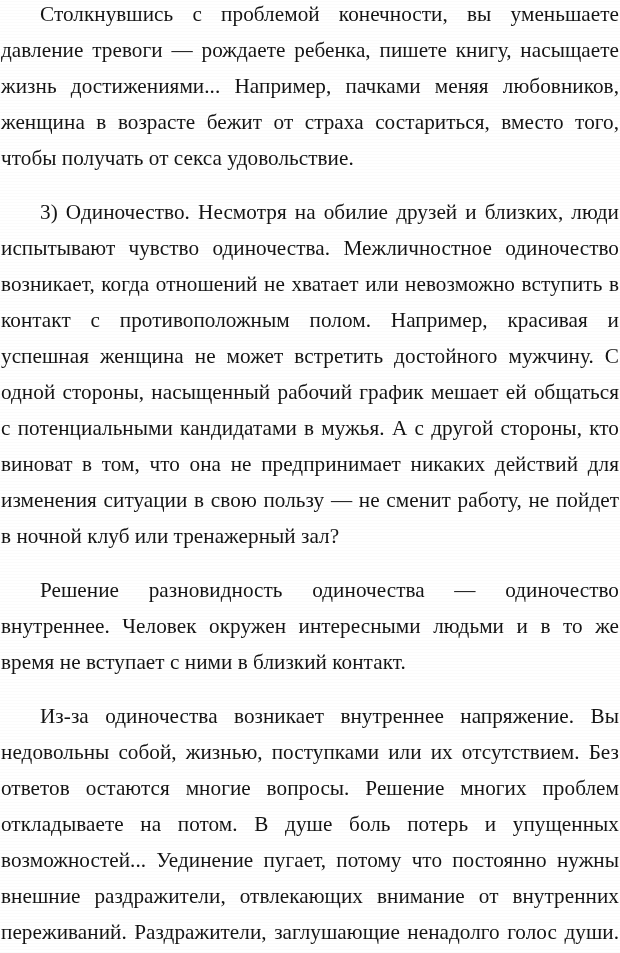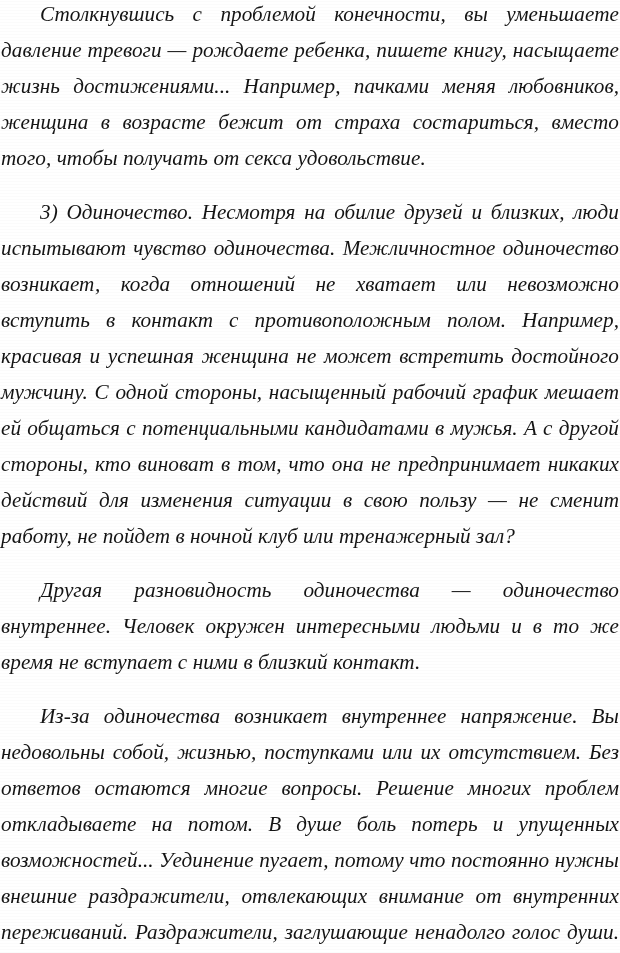--- a/index.html
+++ b/index.html
@@ -18,21 +18,20 @@
 
   #page {
     position: relative;
     width: 620px;
     height: 953px;
     background: #ffffff;
     box-sizing: border-box;
     padding: 0;
     
     filter: blur(0.12px);
-    font-style: italic;
   }
 
   #page-body {
     position: absolute;
     left: 1px;
     top: -4px;
     width: 618px;
   }
 
   .para {
@@ -77,21 +76,21 @@
 <body>
 
 <div id="page">
 
   <div id="page-body">
 
     <p class="para">Столкнувшись с проблемой конечности, вы уменьшаете давление тревоги — рождаете ребенка, пишете книгу, насыщаете жизнь достижениями... Например, пачками меняя любовников, женщина в возрасте бежит от страха состариться, вместо того, чтобы получать от секса удовольствие.</p>
 
     <p class="para">3) Одиночество. Несмотря на обилие друзей и близких, люди испытывают чувство одиночества. Межличностное одиночество возникает, когда отношений не хватает или невозможно вступить в контакт с противоположным полом. Например, красивая и успешная женщина не может встретить достойного мужчину. С одной стороны, насыщенный рабочий график мешает ей общаться с потенциальными кандидатами в мужья. А с другой стороны, кто виноват в том, что она не предпринимает никаких действий для изменения ситуации в свою пользу — не сменит работу, не пойдет в ночной клуб или тренажерный зал?</p>
 
-    <p class="para">Другая разновидность одиночества — одиночество внутреннее. Человек окружен интересными людьми и в то же время не вступает с ними в близкий контакт.</p>
+    <p class="para">Решение разновидность одиночества — одиночество внутреннее. Человек окружен интересными людьми и в то же время не вступает с ними в близкий контакт.</p>
 
     <p class="para">Из-за одиночества возникает внутреннее напряжение. Вы недовольны собой, жизнью, поступками или их отсутствием. Без ответов остаются многие вопросы. Решение многих проблем откладываете на потом. В душе боль потерь и упущенных возможностей... Уединение пугает, потому что постоянно нужны внешние раздражители, отвлекающих внимание от внутренних переживаний. Раздражители, заглушающие ненадолго голос души. От страха некоторое время спасает телевизор, работа, попойки с друзьями... или новая любовь. До следующего раза. А потом все сначала.</p>
 
   </div>
 
   <div id="grain"></div>
 
 </div>
 
 </body></html>

